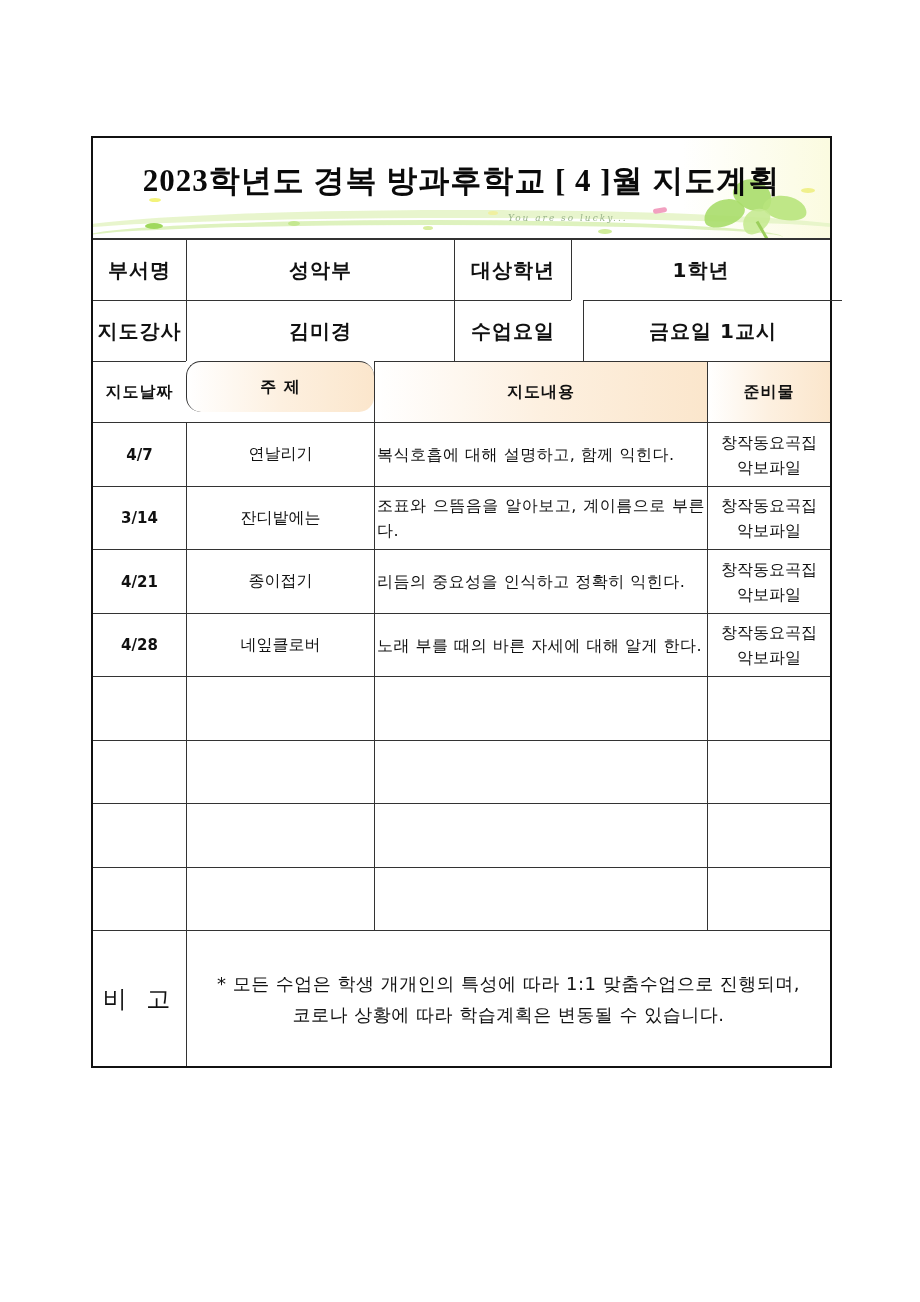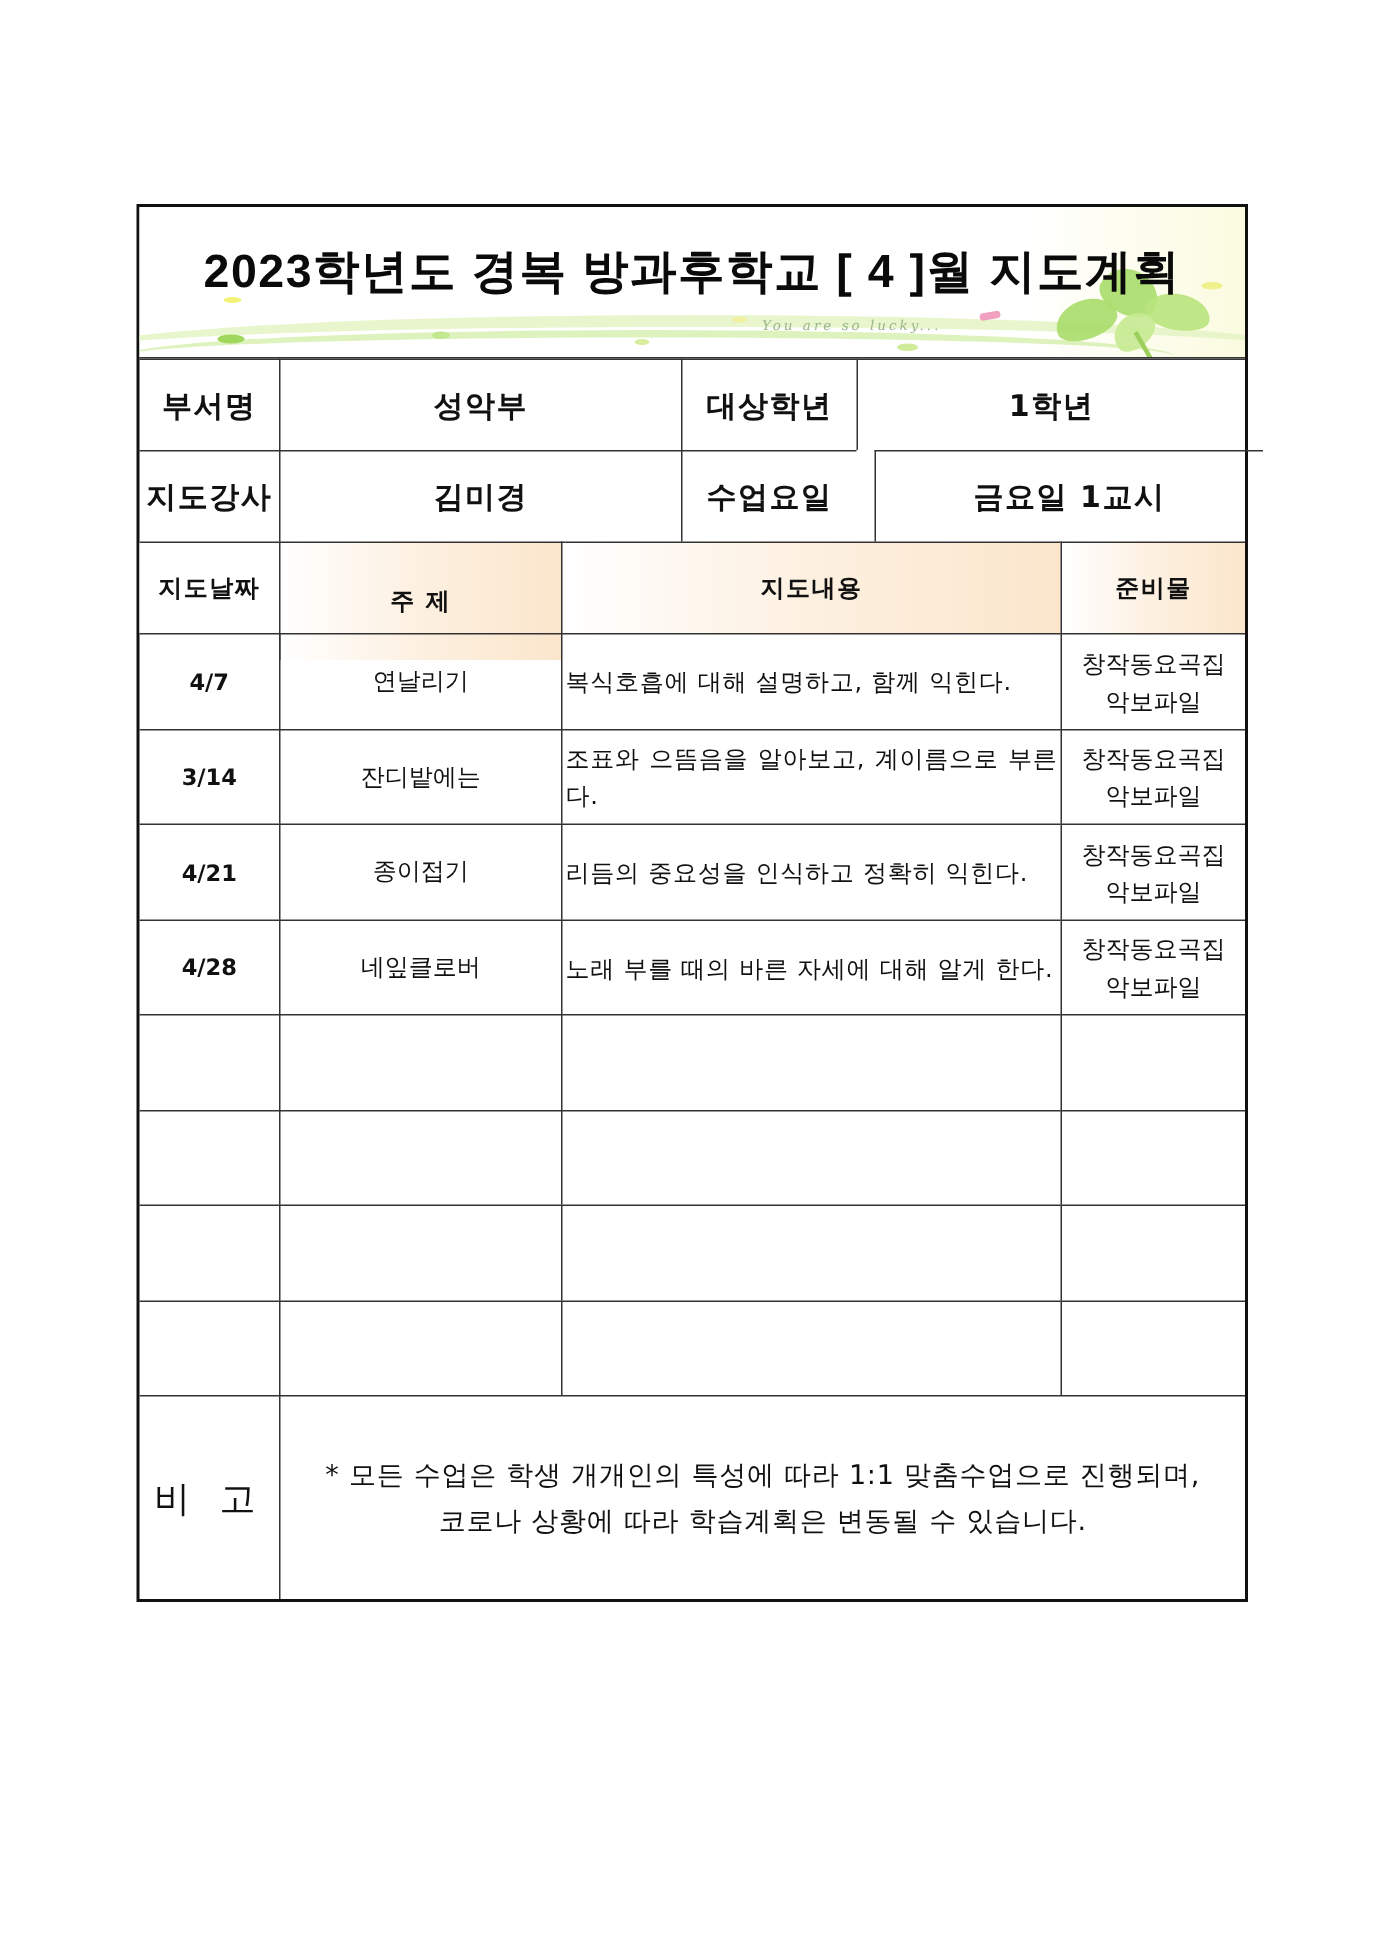--- a/index.html
+++ b/index.html
@@ -18,21 +18,21 @@
     }
     
     .title-row {
       left: 0; top: 0; width: 737px; height: 101px; overflow: hidden;
       background: linear-gradient(90deg, #ffffff 0%, #ffffff 80%, #fbfbe0 100%);
       border-bottom: 1px solid #333;
     }
     .title-text {
       position: absolute; left: 0; top: 22px; width: 737px; text-align: center;
       font-size: 31px; font-weight: bold; letter-spacing: 1px; color: #0a0a0a;
-      font-family: Liberation Sans, sans-serif;
+      font-family: Liberation Serif, serif;
     }
     .swoosh1 {
       position: absolute; left: -40px; top: 72px; width: 820px; height: 40px;
       border-radius: 50%; border-top: 8px solid #e6f5c8; opacity: 0.9;
     }
     .swoosh2 {
       position: absolute; left: -10px; top: 82px; width: 700px; height: 30px;
       border-radius: 50%; border-top: 5px solid #d6efae; opacity: 0.8;
     }
     .dot { position: absolute; border-radius: 50%; }
@@ -91,21 +91,21 @@
   <div class="cell lbl bt" style="left:0;top:101px;width:93px;height:61px;">부서명</div>
   <div class="cell lbl bt bl" style="left:361px;top:101px;width:117px;height:61px;">대상학년</div>
   <div class="cell val bt bl" style="left:478px;top:101px;width:259px;height:61px;">1학년</div>
 
   <div class="cell val bt bl" style="left:93px;top:162px;width:268px;height:61px;">김미경</div>
   <div class="cell lbl bt" style="left:0;top:162px;width:93px;height:61px;">지도강사</div>
   <div class="cell lbl bt bl" style="left:361px;top:162px;width:117px;height:61px;">수업요일</div>
   <div class="cell val bt bl" style="left:478px;top:162px;width:259px;height:61px;margin-left:12px;">금요일 1교시</div>
 
   <div class="cell hdr bt" style="left:0;top:223px;width:93px;height:61px;background:#fff;">지도날짜</div>
-  <div class="cell hdr bt bl" style="left:93px;top:223px;width:188px;height:79px;">주 제</div>
+  <div class="cell hdr bt bl" style="left:93px;top:223px;width:188px;height:51px;border-radius:15px;">주 제</div>
   <div class="cell hdr bt bl" style="left:281px;top:223px;width:333px;height:61px;">지도내용</div>
   <div class="cell hdr bt bl" style="left:614px;top:223px;width:123px;height:61px;">준비물</div>
 
   <div class="cell date bt" style="left:0;top:284px;width:93px;height:64px;">4/7</div>
   <div class="cell topic bt bl" style="left:93px;top:284px;width:188px;height:64px;">연날리기</div>
   <div class="cell content bt bl" style="left:281px;top:284px;width:333px;height:64px;">복식호흡에 대해 설명하고, 함께 익힌다.</div>
   <div class="cell prep bt bl" style="left:614px;top:284px;width:123px;height:64px;">
     <span>창작동요곡집</span>
     <span>악보파일</span>
   </div>

